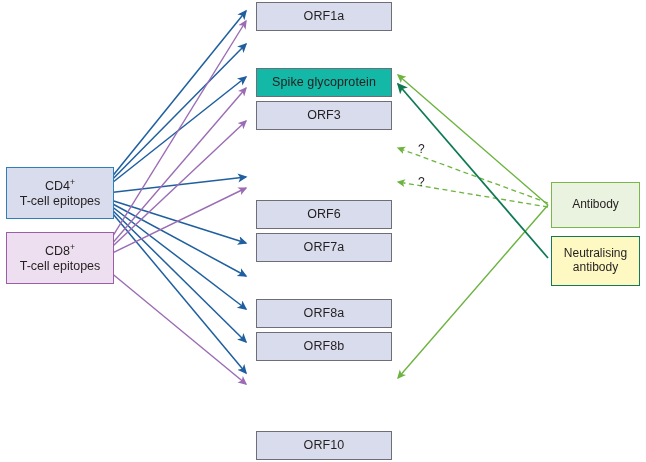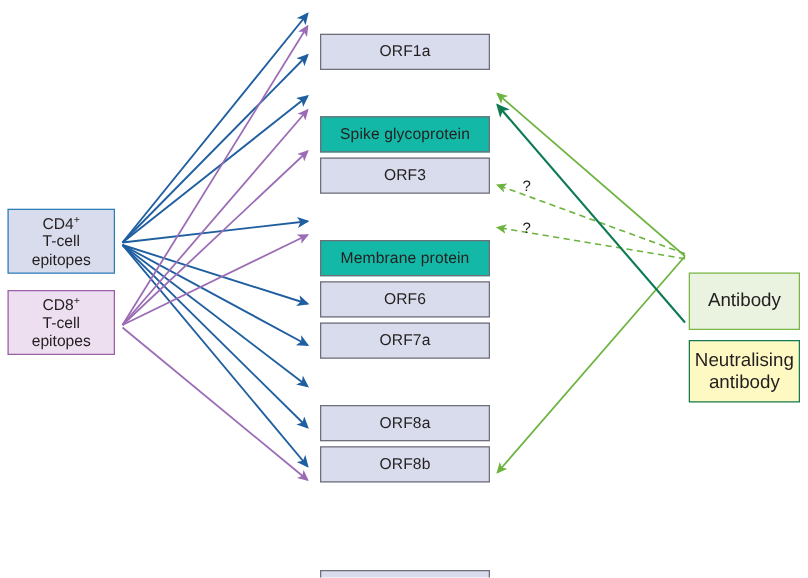--- a/index.html
+++ b/index.html
@@ -25,52 +25,50 @@
   }
 
   
   .gene{
     left:256px;
     width:136px;
     height:29px;
     border:1.5px solid #6e6e78;
     font-size:12.5px;
     letter-spacing:.1px;
-    margin-top:25px;
   }
   .gene.blue{background:#d8dcec;}
   .gene.pink{background:#14b8a6;}
 
   
   .epitope{
     left:6px;
-    width:86px;
+    width:108px;
     font-size:12.5px;
     padding:4px 2px;
     flex-direction:column;
   }
   .epitope .sup{font-size:8.5px;vertical-align:super;}
   .cd4{
     top:167px;height:52px;
     background:#d9dcec;
     border:1.6px solid #2d7fb8;
   }
   .cd8{
     top:232px;height:52px;
     background:#eddff0;
     border:1.6px solid #9b5fa8;
   }
 
   
   .ab{
     left:551px;
     width:89px;
-    font-size:15px;
+    font-size:12px;
     flex-direction:column;
-    margin-top:36px;
   }
   .antibody{
     top:182px;height:46px;
     background:#eaf2e0;
     border:1.6px solid #7ab648;
   }
   .neutralising{
     top:236px;height:50px;
     background:#fef9c3;
     border:1.6px solid #127a55;
@@ -144,21 +142,20 @@
   </div>
 
   <div class="node epitope cd8">
     <div><span>CD8</span><span class="sup">+</span></div>
     <div>T-cell epitopes</div>
   </div>
 
   <div class="node gene blue" style="top:2px">ORF1a</div>
   <div class="node gene pink" style="top:68px">Spike glycoprotein</div>
   <div class="node gene blue" style="top:101px">ORF3</div>
-  <div class="node gene pink" style="top:167px">Membrane protein</div>
   <div class="node gene blue" style="top:200px">ORF6</div>
   <div class="node gene blue" style="top:233px">ORF7a</div>
   <div class="node gene blue" style="top:299px">ORF8a</div>
   <div class="node gene blue" style="top:332px">ORF8b</div>
   <div class="node gene blue" style="top:431px">ORF10</div>
 
   <div class="node ab antibody">
     <div>Antibody</div>
   </div>
   <div class="node ab neutralising">

